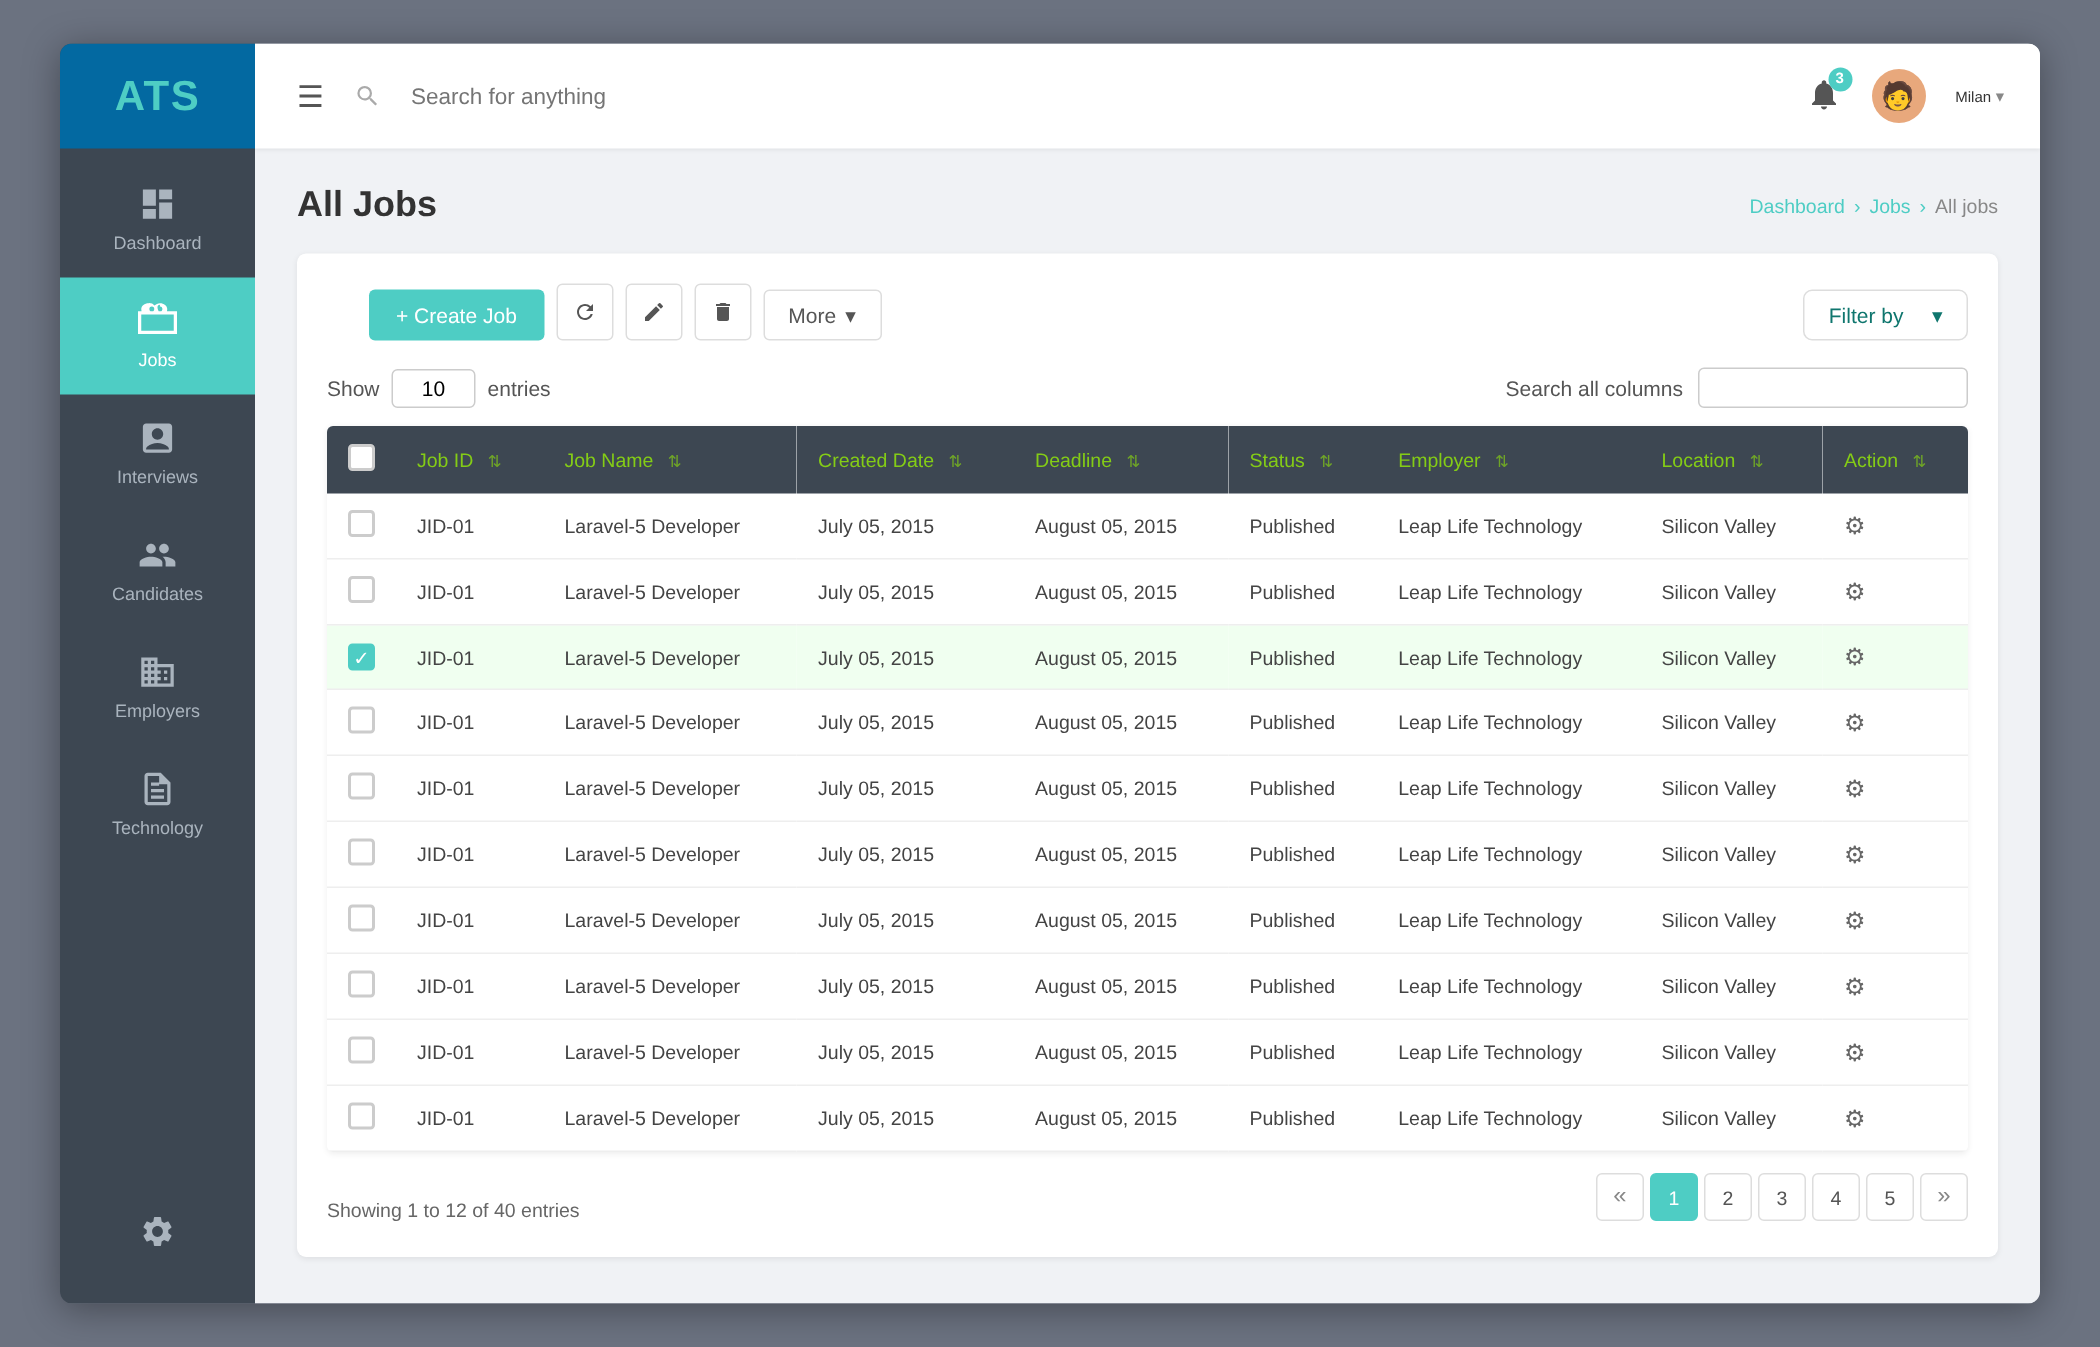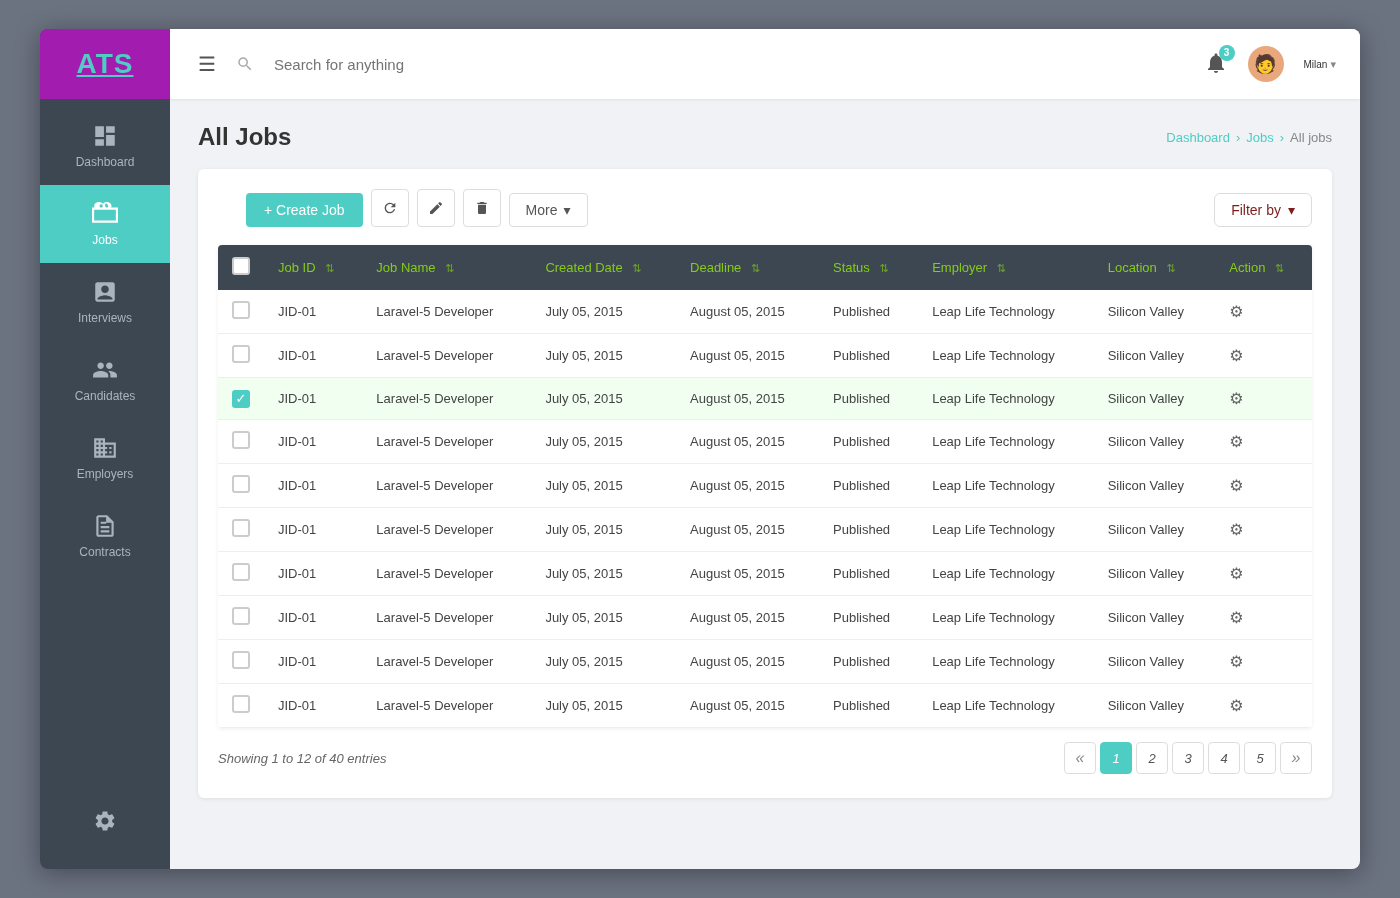--- a/index.html
+++ b/index.html
@@ -25,30 +25,29 @@
       width: 130px;
       background: #3d4752;
       display: flex;
       flex-direction: column;
       align-items: center;
       padding-top: 0;
       flex-shrink: 0;
     }
     .sidebar-logo {
       width: 100%;
-      background: #a21caf;
+      background: #0369a1;
       height: 70px;
       display: flex;
       align-items: center;
       justify-content: center;
       font-size: 28px;
       font-weight: 700;
       color: #4ecdc4;
       letter-spacing: 1px;
-      text-decoration: underline;
     }
     .sidebar-nav {
       display: flex;
       flex-direction: column;
       align-items: center;
       width: 100%;
       margin-top: 8px;
       flex: 1;
     }
     .sidebar-item {
@@ -229,22 +228,22 @@
     }
     .btn-filter {
       background: #fff;
       border: 1px solid #ddd;
       border-radius: 6px;
       padding: 8px 16px;
       font-size: 14px;
       cursor: pointer;
       display: flex;
       align-items: center;
-      gap: 7px;
-      color: #7f1d1d;
+      gap: 19px;
+      color: #0f766e;
       margin-left: auto;
     }
 
     
     .table-controls {
       display: flex;
       align-items: center;
       justify-content: space-between;
       margin-bottom: 12px;
     }
@@ -337,24 +336,23 @@
       background: none;
       border: none;
       cursor: pointer;
       font-size: 16px;
       color: #666;
     }
 
     
     .pagination-row {
       display: flex;
-      align-items: center;
+      align-items: flex-end;
       justify-content: space-between;
       padding: 14px 0 4px 0;
-      font-style: italic;
     }
     .pagination-info { font-size: 13px; color: #666; }
     .pagination {
       display: flex;
       align-items: center;
       gap: 4px;
     }
     .page-btn {
       width: 32px; height: 32px;
       border: 1px solid #ddd;
@@ -409,21 +407,21 @@
         <svg viewBox="0 0 24 24">
           <path d="M12 7V3H2v18h20V7H12zM6 19H4v-2h2v2zm0-4H4v-2h2v2zm0-4H4V9h2v2zm0-4H4V5h2v2zm4 12H8v-2h2v2zm0-4H8v-2h2v2zm0-4H8V9h2v2zm0-4H8V5h2v2zm10 12h-8v-2h2v-2h-2v-2h2v-2h-2V9h8v10zm-2-8h-2v2h2v-2zm0 4h-2v2h2v-2z"></path>
         </svg>
         <span>Employers</span>
       </div>
 
       <div class="sidebar-item">
         <svg viewBox="0 0 24 24">
           <path d="M14 2H6c-1.1 0-2 .9-2 2v16c0 1.1.9 2 2 2h12c1.1 0 2-.9 2-2V8l-6-6zM6 20V4h7v5h5v11H6zm2-4h8v2H8zm0-4h8v2H8zm0-4h5v2H8z"></path>
         </svg>
-        <span>Contracts</span>
+        <span>Technology</span>
       </div>
 
     </div>
 
     <div class="sidebar-settings sidebar-item">
       <svg viewBox="0 0 24 24">
         <path d="M19.14 12.94c.04-.3.06-.61.06-.94s-.02-.64-.07-.94l2.03-1.58c.18-.14.23-.41.12-.61l-1.92-3.32c-.12-.22-.37-.29-.59-.22l-2.39.96c-.5-.38-1.03-.7-1.62-.94l-.36-2.54c-.04-.24-.24-.41-.48-.41h-3.84c-.24 0-.43.17-.47.41l-.36 2.54c-.59.24-1.13.57-1.62.94l-2.39-.96c-.22-.08-.47 0-.59.22L2.74 8.87c-.12.21-.08.47.12.61l2.03 1.58c-.05.3-.09.63-.09.94s.02.64.07.94l-2.03 1.58c-.18.14-.23.41-.12.61l1.92 3.32c.12.22.37.29.59.22l2.39-.96c.5.38 1.03.7 1.62.94l.36 2.54c.05.24.24.41.48.41h3.84c.24 0 .44-.17.47-.41l.36-2.54c.59-.24 1.13-.56 1.62-.94l2.39.96c.22.08.47 0 .59-.22l1.92-3.32c.12-.22.07-.47-.12-.61l-2.01-1.58zM12 15.6c-1.98 0-3.6-1.62-3.6-3.6s1.62-3.6 3.6-3.6 3.6 1.62 3.6 3.6-1.62 3.6-3.6 3.6z"></path>
       </svg>
     </div>
   </div>
@@ -485,20 +483,31 @@
           <button class="btn-more">
             <span>More</span>
             <span>▾</span>
           </button>
           <button class="btn-filter">
             <span>Filter by</span>
             <span>▾</span>
           </button>
         </div>
 
+        <div class="table-controls">
+          <div class="show-entries">
+            <span>Show</span>
+            <input class="entries-input" type="text" value="10" style="">
+            <span>entries</span>
+          </div>
+          <div class="search-columns">
+            <span>Search all columns</span>
+            <input type="text" style="">
+          </div>
+        </div>
 
         <div class="table-wrap">
           <table>
             <thead>
               <tr>
                 <th>
                   <div class="checkbox-cell"></div>
                 </th>
                 <th>Job ID <span class="sort-icon">⇅</span></th>
                 <th>Job Name <span class="sort-icon">⇅</span></th>

